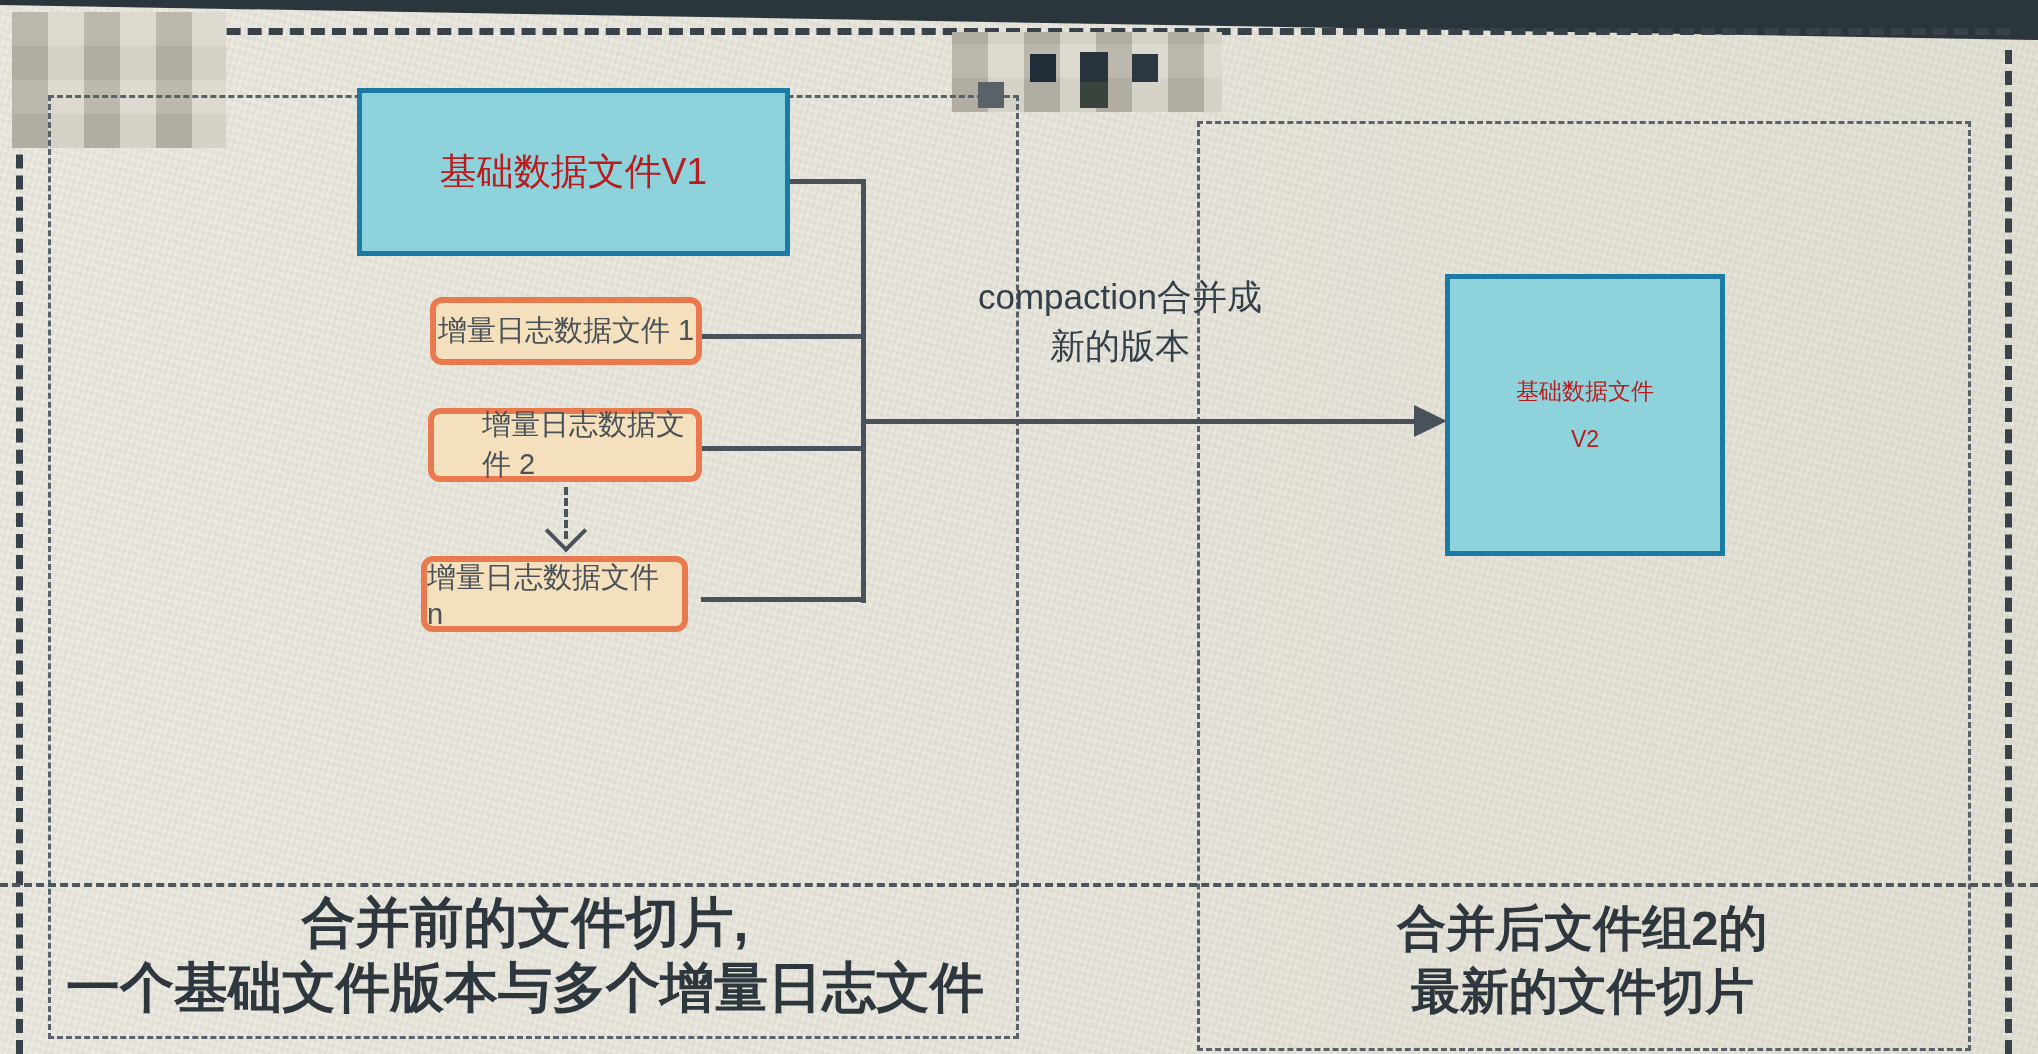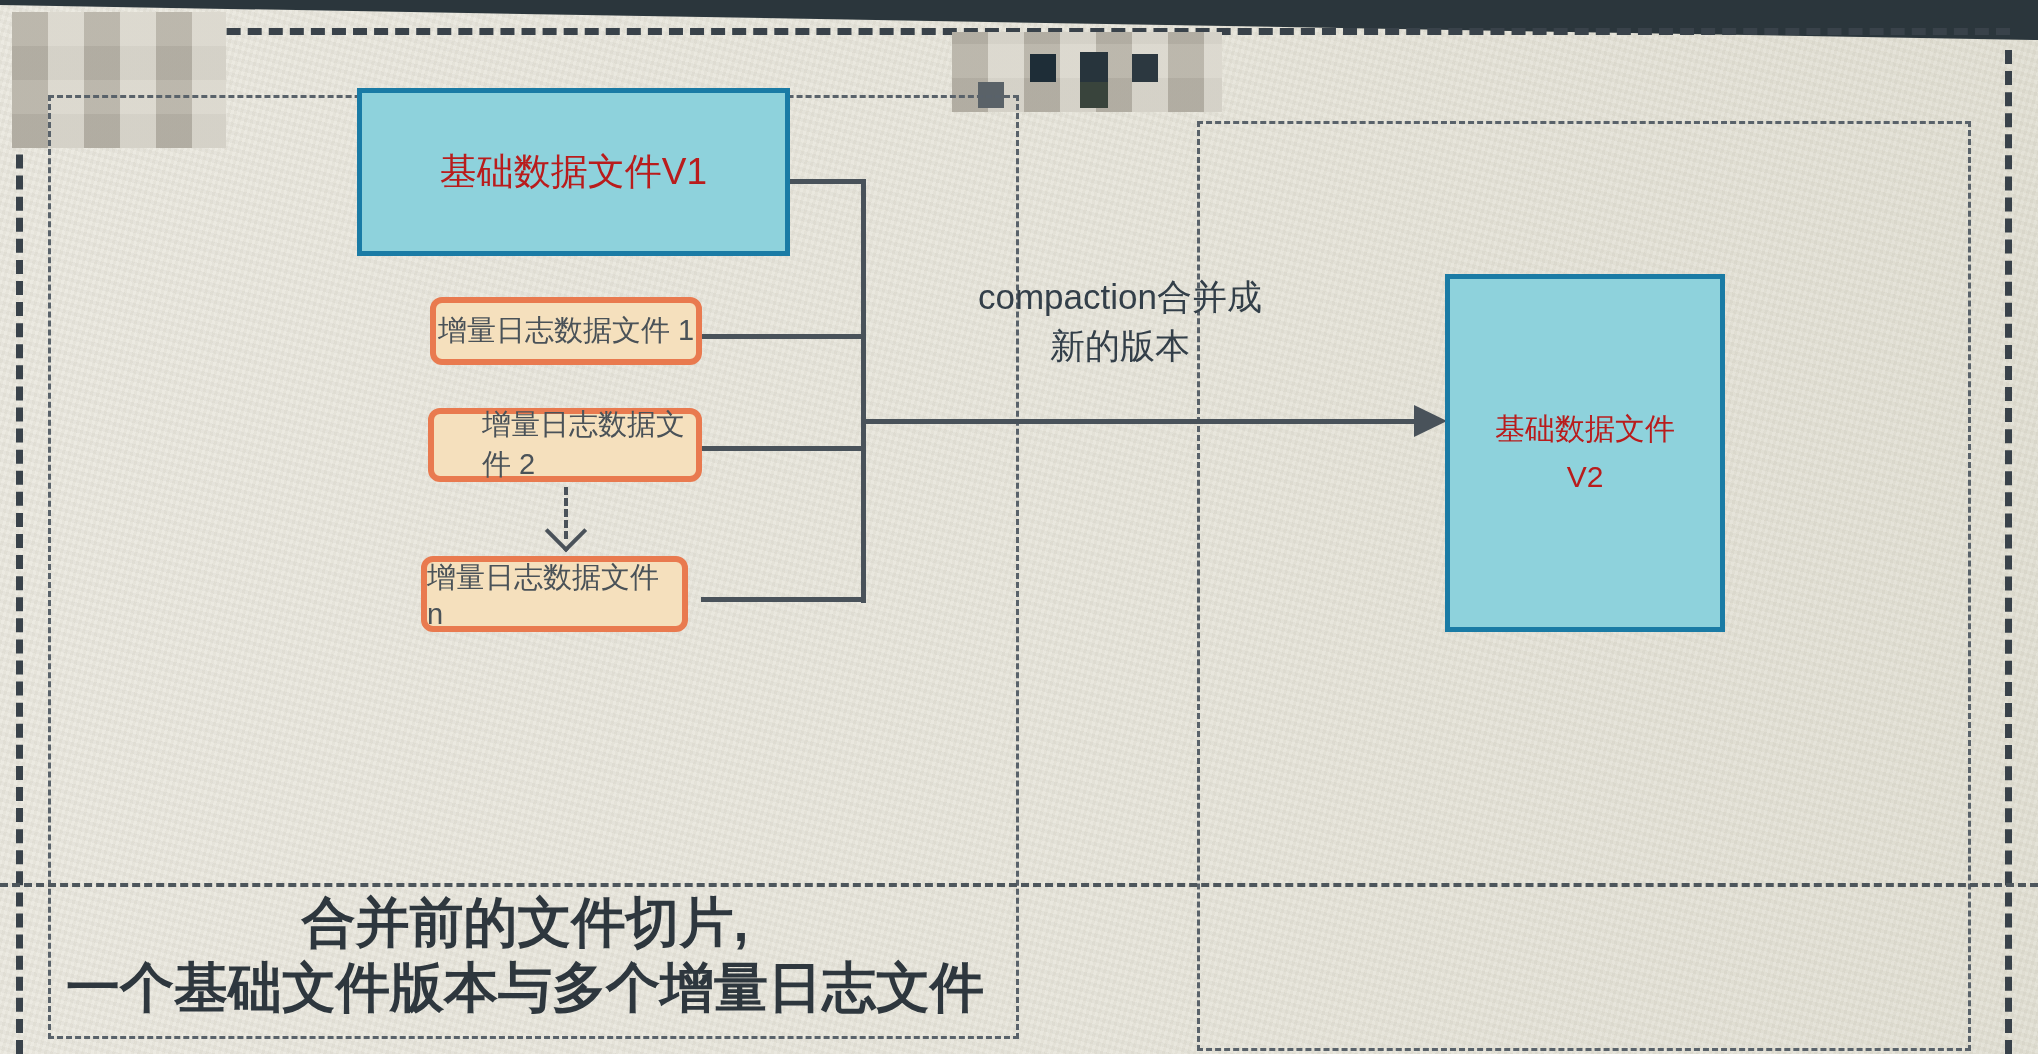--- a/index.html
+++ b/index.html
@@ -29,21 +29,21 @@
       repeating-linear-gradient(0deg, rgba(186,182,172,.6) 0 34px, rgba(214,210,200,.6) 34px 68px),
       #cfccc2;}
   .mosaic-1{left:12px;top:12px;width:214px;height:136px;}
   .mosaic-2{left:952px;top:32px;width:270px;height:80px;}
   .mcell{position:absolute;}
   
   .bluebox{background:#8ed2dc;border:5px solid #1a7ba5;box-sizing:border-box;
     display:flex;align-items:center;justify-content:center;flex-direction:column;
     color:#b91c1c;}
   .v1{left:357px;top:88px;width:433px;height:168px;font-size:37px;}
-  .v2{left:1445px;top:274px;width:280px;height:358px;font-size:30px;line-height:48px;}
+  .v2{left:1445px;top:274px;width:280px;height:282px;font-size:23px;line-height:48px;}
   
   .logbox{background:#f5e0bd;border:6px solid #e97a4f;border-radius:12px;box-sizing:border-box;
     display:flex;align-items:center;justify-content:center;color:#4a5258;font-size:29px;}
   .log1{left:430px;top:297px;width:272px;height:68px;}
   .log2{left:428px;top:408px;width:274px;height:74px;padding-left:48px;}
   .logn{left:421px;top:556px;width:267px;height:76px;}
   
   .line{background:#49525a;}
   .bus{left:861px;top:179px;width:5px;height:424px;}
   .br-v1{left:790px;top:179px;width:75px;height:5px;}
@@ -120,14 +120,18 @@
 
   <div class="abs bluebox v2">
     <div>基础数据文件</div>
     <div>V2</div>
   </div>
 
   <div class="abs caption cap-left">
     <div>合并前的文件切片,</div>
     <div>一个基础文件版本与多个增量日志文件</div>
   </div>
+  <div class="abs caption cap-right">
+    <div>合并后文件组2的</div>
+    <div>最新的文件切片</div>
+  </div>
 
 </div>
 
 </body></html>

